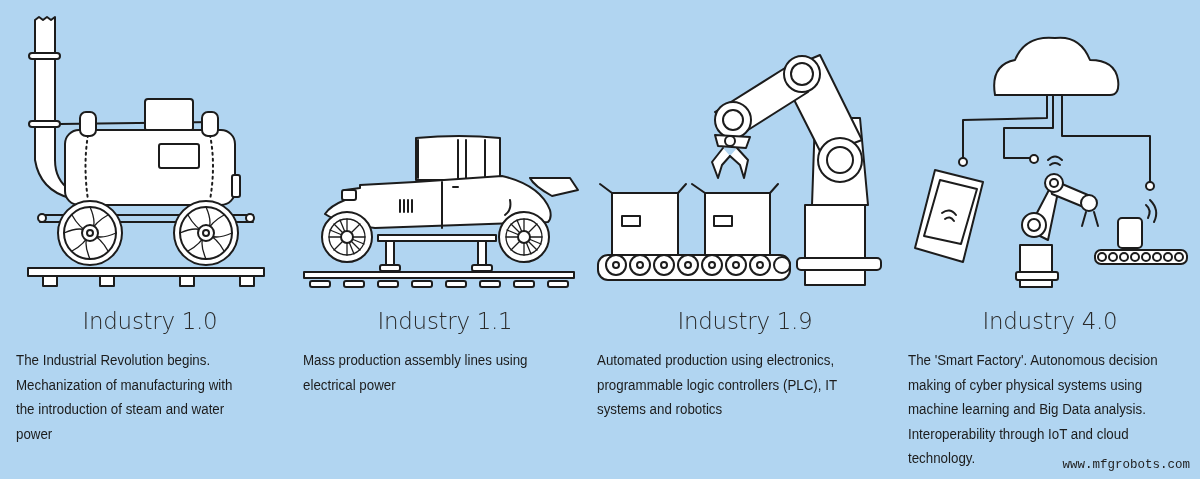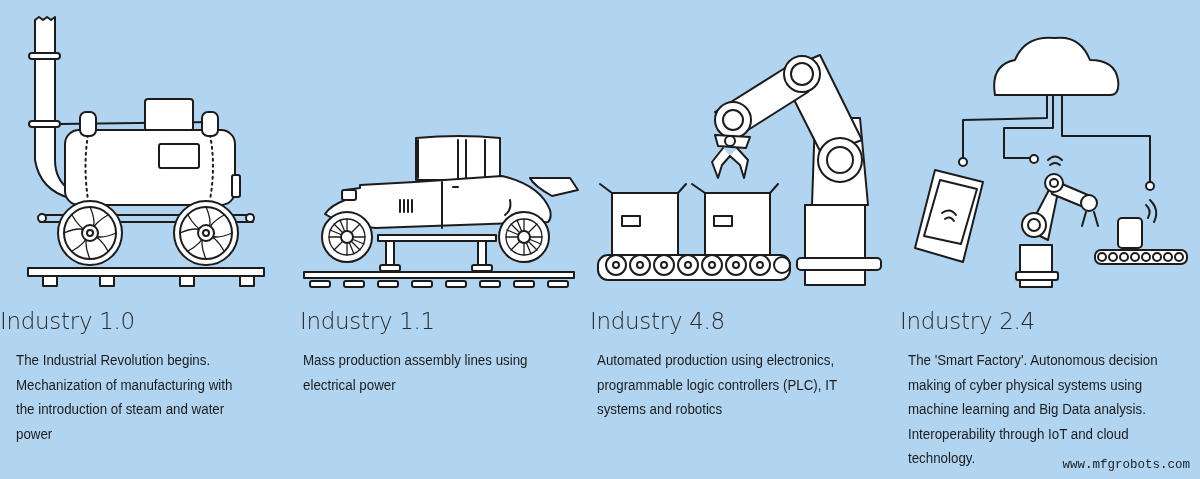--- a/index.html
+++ b/index.html
@@ -1,20 +1,20 @@
 <!DOCTYPE html>
 <html><head>
 <meta charset="utf-8">
 <style>
   html, body { margin:0; padding:0; }
   body { width:1200px; height:479px; background:#b1d5f1; position:relative; overflow:hidden;
          font-family:"Liberation Sans", sans-serif; color:#1d1d1b; }
   .col { position:absolute; top:0; height:479px; }
   .illus { position:absolute; top:0; left:0; }
-  .title { position:absolute; top:308px; width:100%; text-align:left; font-size:23px; font-weight:300;
+  .title { position:absolute; top:308px; width:100%; text-align:center; font-size:23px; font-weight:300;
            font-family:"DejaVu Sans", sans-serif; color:#2a2a2a; letter-spacing:-0.3px; }
   .desc { position:absolute; top:348px; font-family:"Liberation Sans", sans-serif; font-size:15.5px; line-height:24.5px;
           color:#1c1c1c; transform:scaleX(0.86); transform-origin:left top; white-space:pre-line; }
   .watermark { position:absolute; right:10px; bottom:7px; font-family:"Liberation Mono", monospace; font-size:12.5px; color:#222; }
   svg .s { fill:#fff; stroke:#1c1c1c; stroke-width:2; stroke-linejoin:round; stroke-linecap:round; }
   svg .l { fill:none; stroke:#1c1c1c; stroke-width:2; stroke-linecap:round; stroke-linejoin:round; }
   svg .t { fill:none; stroke:#1c1c1c; stroke-width:1.3; stroke-linecap:round; }
 </style>
 </head>
 <body>
@@ -147,21 +147,21 @@
         <circle class="s" cx="192" cy="265" r="8"></circle>
       <circle class="l" cx="26" cy="265" r="3"></circle>
         <circle class="l" cx="50" cy="265" r="3"></circle>
       <circle class="l" cx="74" cy="265" r="3"></circle>
         <circle class="l" cx="98" cy="265" r="3"></circle>
       <circle class="l" cx="122" cy="265" r="3"></circle>
         <circle class="l" cx="146" cy="265" r="3"></circle>
       <circle class="l" cx="170" cy="265" r="3"></circle>
     </g>
   </svg>
-  <div class="title">Industry 4.8</div>
+  <div class="title">Industry 1.9</div>
   <div class="desc" style="left:7px;width:360px;">Automated production using electronics,
 programmable logic controllers (PLC), IT
 systems and robotics</div>
 </div>
 
 <div class="col" style="left:900px;width:300px;">
   <svg class="illus" width="300" height="300" viewBox="0 0 300 300">
 
     <path class="s" d="M95,95 Q90,65 115,60 Q125,35 155,38 Q180,35 190,60 Q215,60 218,80 Q220,95 210,95 Z"></path>
 
@@ -195,21 +195,21 @@
       <circle class="l" cx="202" cy="257" r="4"></circle>
         <circle class="l" cx="213" cy="257" r="4"></circle>
         <circle class="l" cx="224" cy="257" r="4"></circle>
       <circle class="l" cx="235" cy="257" r="4"></circle>
         <circle class="l" cx="246" cy="257" r="4"></circle>
         <circle class="l" cx="257" cy="257" r="4"></circle>
       <circle class="l" cx="268" cy="257" r="4"></circle>
         <circle class="l" cx="279" cy="257" r="4"></circle>
     </g>
   </svg>
-  <div class="title">Industry 2.4</div>
+  <div class="title">Industry 4.0</div>
   <div class="desc" style="left:8px;width:345px;">The 'Smart Factory'. Autonomous decision
 making of cyber physical systems using
 machine learning and Big Data analysis.
 Interoperability through IoT and cloud
 technology.</div>
 </div>
 
 <div class="watermark">www.mfgrobots.com</div>
 
 </body></html>

